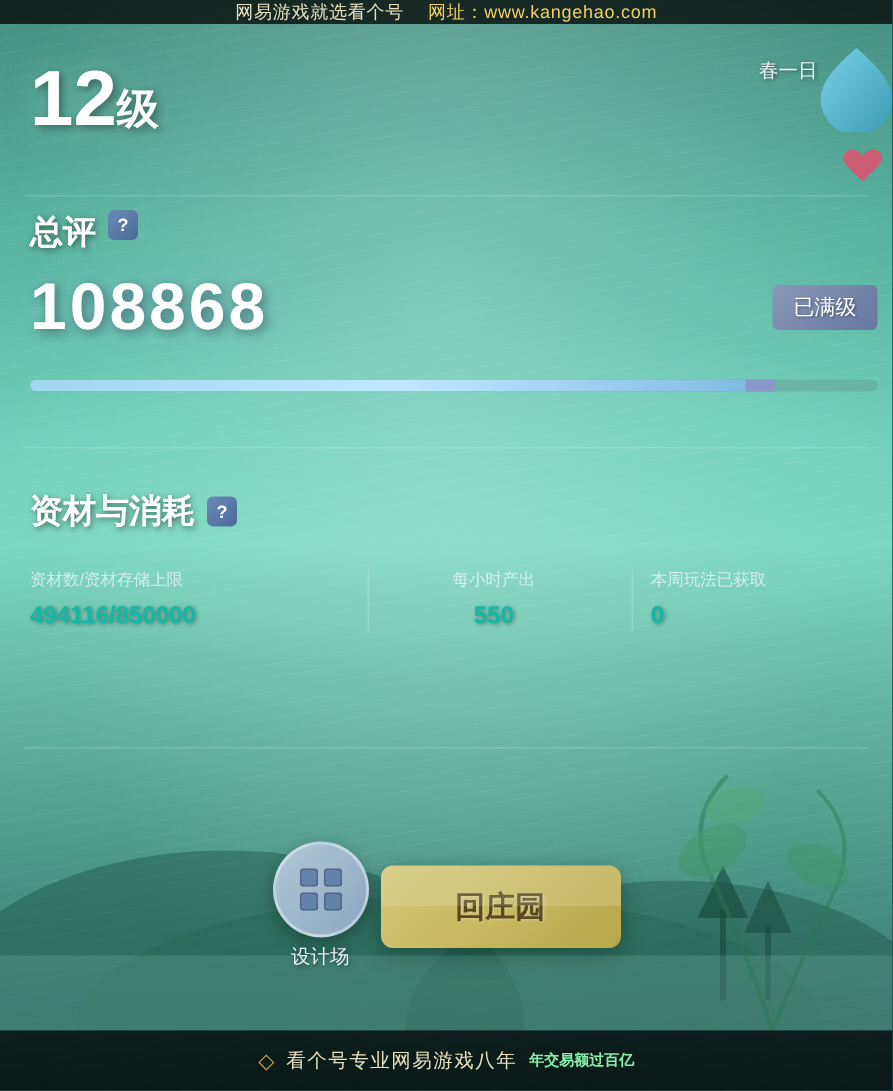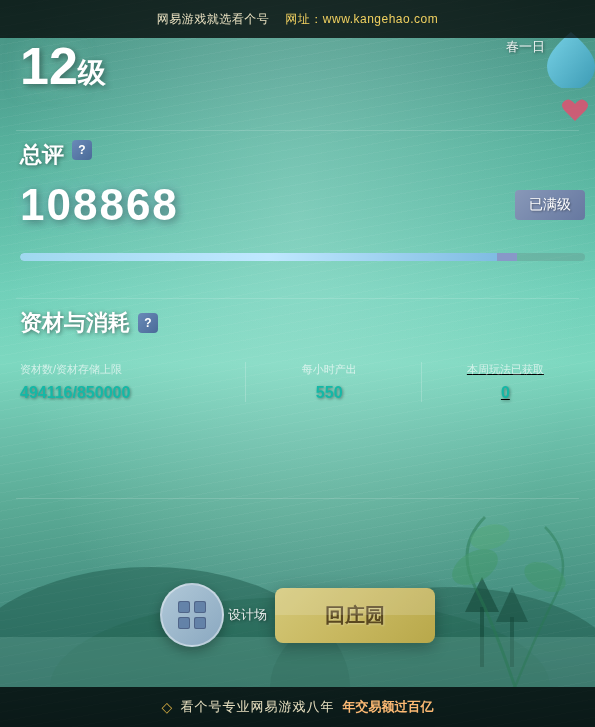--- a/index.html
+++ b/index.html
@@ -51,21 +51,21 @@
           transparent 8px,
           rgba(255,255,255,0.04) 8px,
           rgba(255,255,255,0.04) 9px
         );
     }
 
     
     .top-banner {
       position: absolute;
       top: 0; left: 0; right: 0;
-      height: 38px;
+      height: 16px;
       background: rgba(0,0,0,0.75);
       display: flex;
       align-items: center;
       justify-content: center;
       z-index: 10;
       gap: 16px;
     }
 
     .top-banner-text {
       color: #e8e0c0;
@@ -210,21 +210,21 @@
       top: -2px;
       width: 20px;
       height: 12px;
       background: #8898c8;
       border-radius: 2px;
     }
 
     
     .resources-section {
       position: absolute;
-      top: 308px;
+      top: 326px;
       left: 20px;
       right: 10px;
       z-index: 5;
     }
 
     .resources-label-row {
       display: flex;
       align-items: center;
       gap: 8px;
       margin-bottom: 16px;
@@ -278,21 +278,21 @@
       display: flex;
       align-items: center;
       justify-content: center;
       gap: 0;
       z-index: 5;
     }
 
     
     .design-field-btn {
       display: flex;
-      flex-direction: row;
+      flex-direction: column;
       align-items: center;
       gap: 4px;
       cursor: pointer;
     }
 
     .design-field-icon {
       width: 64px;
       height: 64px;
       background: linear-gradient(135deg, #b0c8d8, #8aa8c0);
       border-radius: 50%;
@@ -364,22 +364,22 @@
       font-size: 14px;
     }
 
     .bottom-banner-text {
       color: #e8e0c0;
       font-size: 13px;
       letter-spacing: 1px;
     }
 
     .bottom-banner-highlight {
-      color: #fdba74;
-      font-size: 13px;
+      color: #86efac;
+      font-size: 10px;
       font-weight: bold;
     }
 
     
     .landscape {
       position: absolute;
       bottom: 40px;
       left: 0;
       right: 0;
       height: 200px;
@@ -490,21 +490,21 @@
       <div class="resource-col-value">494116/850000</div>
     </div>
     <div class="resource-divider"></div>
 
     <div class="resource-col" style="flex:0.7; text-align:center;">
       <div class="resource-col-header">每小时产出</div>
       <div class="resource-col-value">550</div>
     </div>
     <div class="resource-divider"></div>
 
-    <div class="resource-col" style="flex:0.7; text-align:center;text-decoration:underline;">
+    <div class="resource-col" style="flex:0.7; text-align:left;">
       <div class="resource-col-header">本周玩法已获取</div>
       <div class="resource-col-value">0</div>
     </div>
   </div>
 </div>
 
 <div class="section-divider" style="top:498px;"></div>
 
 <div class="bottom-action-area">
 

